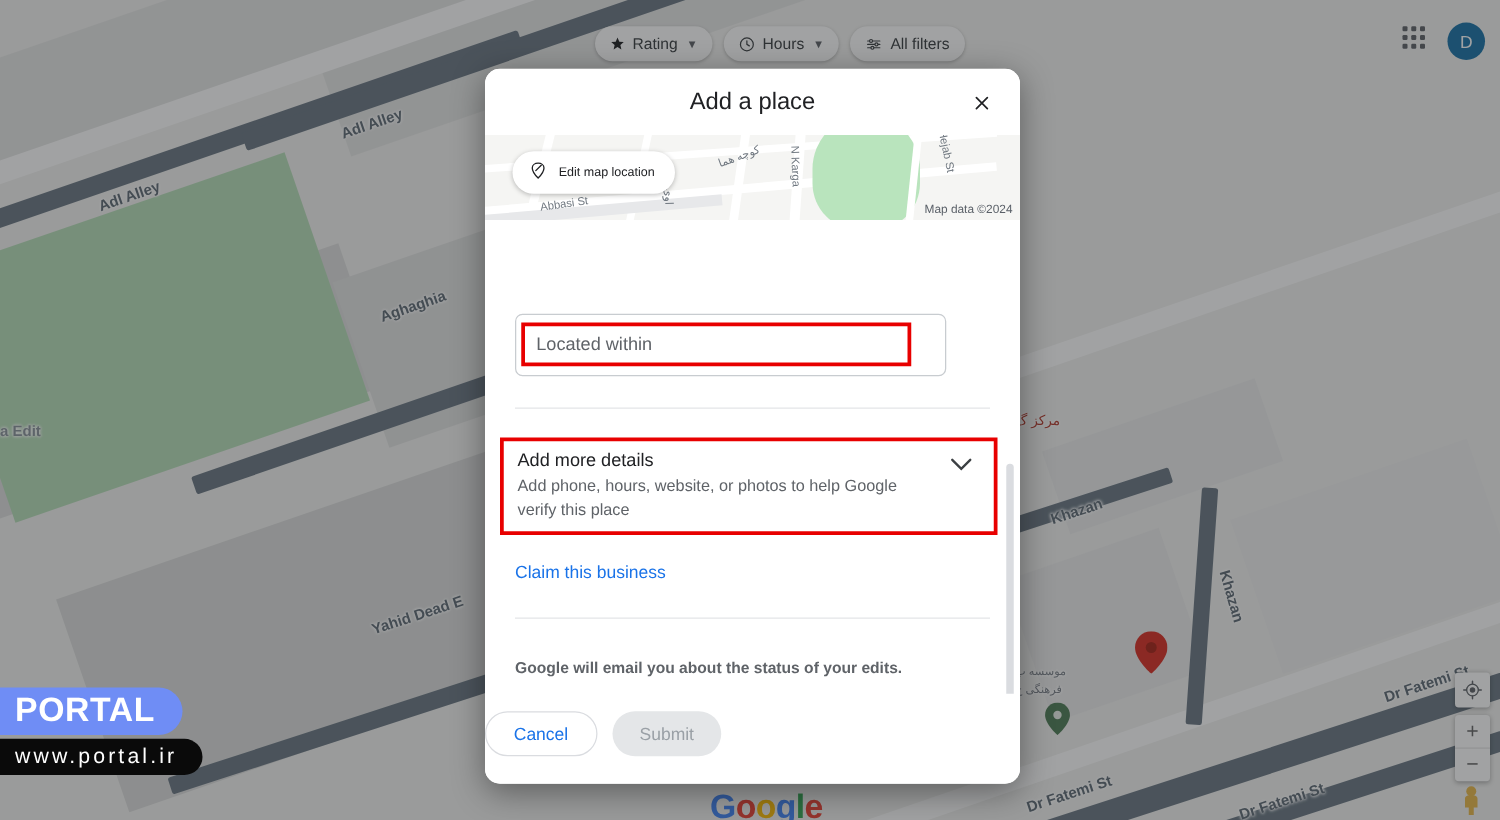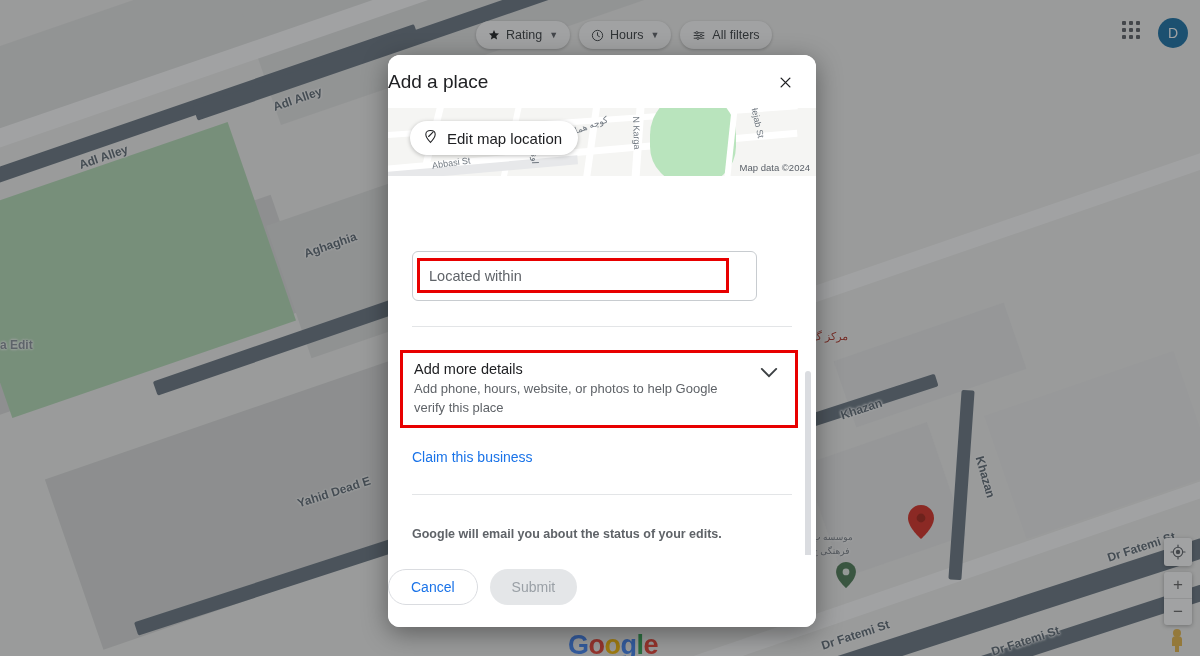--- a/index.html
+++ b/index.html
@@ -67,40 +67,40 @@
   .pegman{position:absolute;right:10px;top:628px;z-index:5;width:24px;height:28px;}
 
   
   .scrim{position:absolute;inset:0;background:rgba(32,33,36,.42);z-index:10;}
 
   
   .dialog{position:absolute;left:388px;top:55px;width:428px;height:572px;
     background:#fff;border-radius:12px;z-index:20;overflow:hidden;
     box-shadow:0 6px 26px rgba(0,0,0,.4);display:flex;flex-direction:column;}
   .dlg-head{height:53px;flex:0 0 53px;display:flex;align-items:center;
-    position:relative;background:#fff;}
+    justify-content:center;position:relative;background:#fff;}
   .dlg-title{font-size:19px;color:#202124;font-weight:400;}
   .dlg-close{position:absolute;right:18px;top:14px;width:26px;height:26px;
     display:flex;align-items:center;justify-content:center;color:#202124;
     font-size:19px;line-height:1;cursor:pointer;}
 
   .dlg-body{flex:1 1 auto;position:relative;overflow:hidden;background:#fff;}
 
   
   .minimap{position:absolute;left:0;right:0;top:0;height:68px;overflow:hidden;
     background:#f5f5f3;}
   .mm-road{position:absolute;background:#ffffff;}
   .mm-roadg{position:absolute;background:#e7e8ea;}
   .mm-park{position:absolute;background:#b9e4bd;}
   .mm-lbl{position:absolute;font-size:9px;color:#707880;white-space:nowrap;}
   .mm-attr{position:absolute;right:6px;bottom:3px;font-size:9.5px;color:#5a6068;}
   .editloc{position:absolute;left:22px;top:13px;height:34px;display:flex;
     align-items:center;gap:9px;padding:0 16px 0 13px;background:#fff;
     border-radius:18px;box-shadow:0 1px 4px rgba(0,0,0,.26);
-    font-size:15px;color:#202124;white-space:nowrap;cursor:pointer;}
+    font-size:10px;color:#202124;white-space:nowrap;cursor:pointer;}
 
   
   .lw-wrap{position:absolute;left:24px;top:143px;width:345px;height:50px;}
   .lw-field{position:absolute;inset:0;border:1px solid #c8ccd0;border-radius:6px;
     display:flex;align-items:center;padding:0 16px;box-sizing:border-box;
     font-size:14.5px;color:#5f6368;}
   .hl-red{position:absolute;border:3px solid #e80000;box-sizing:border-box;
     pointer-events:none;}
 
   .divider{position:absolute;left:24px;right:24px;height:1px;background:#e3e5e7;}
@@ -343,14 +343,18 @@
 
       <div class="vscroll"></div>
     </div>
 
     <div class="dlg-foot">
       <button class="btn-cancel">Cancel</button>
       <button class="btn-submit">Submit</button>
     </div>
   </div>
 
+  <div class="wm">
+    <div class="wm-top">PORTAL</div><br>
+    <div class="wm-bot">www.portal.ir</div>
+  </div>
 
 </div>
 
 </body></html>

